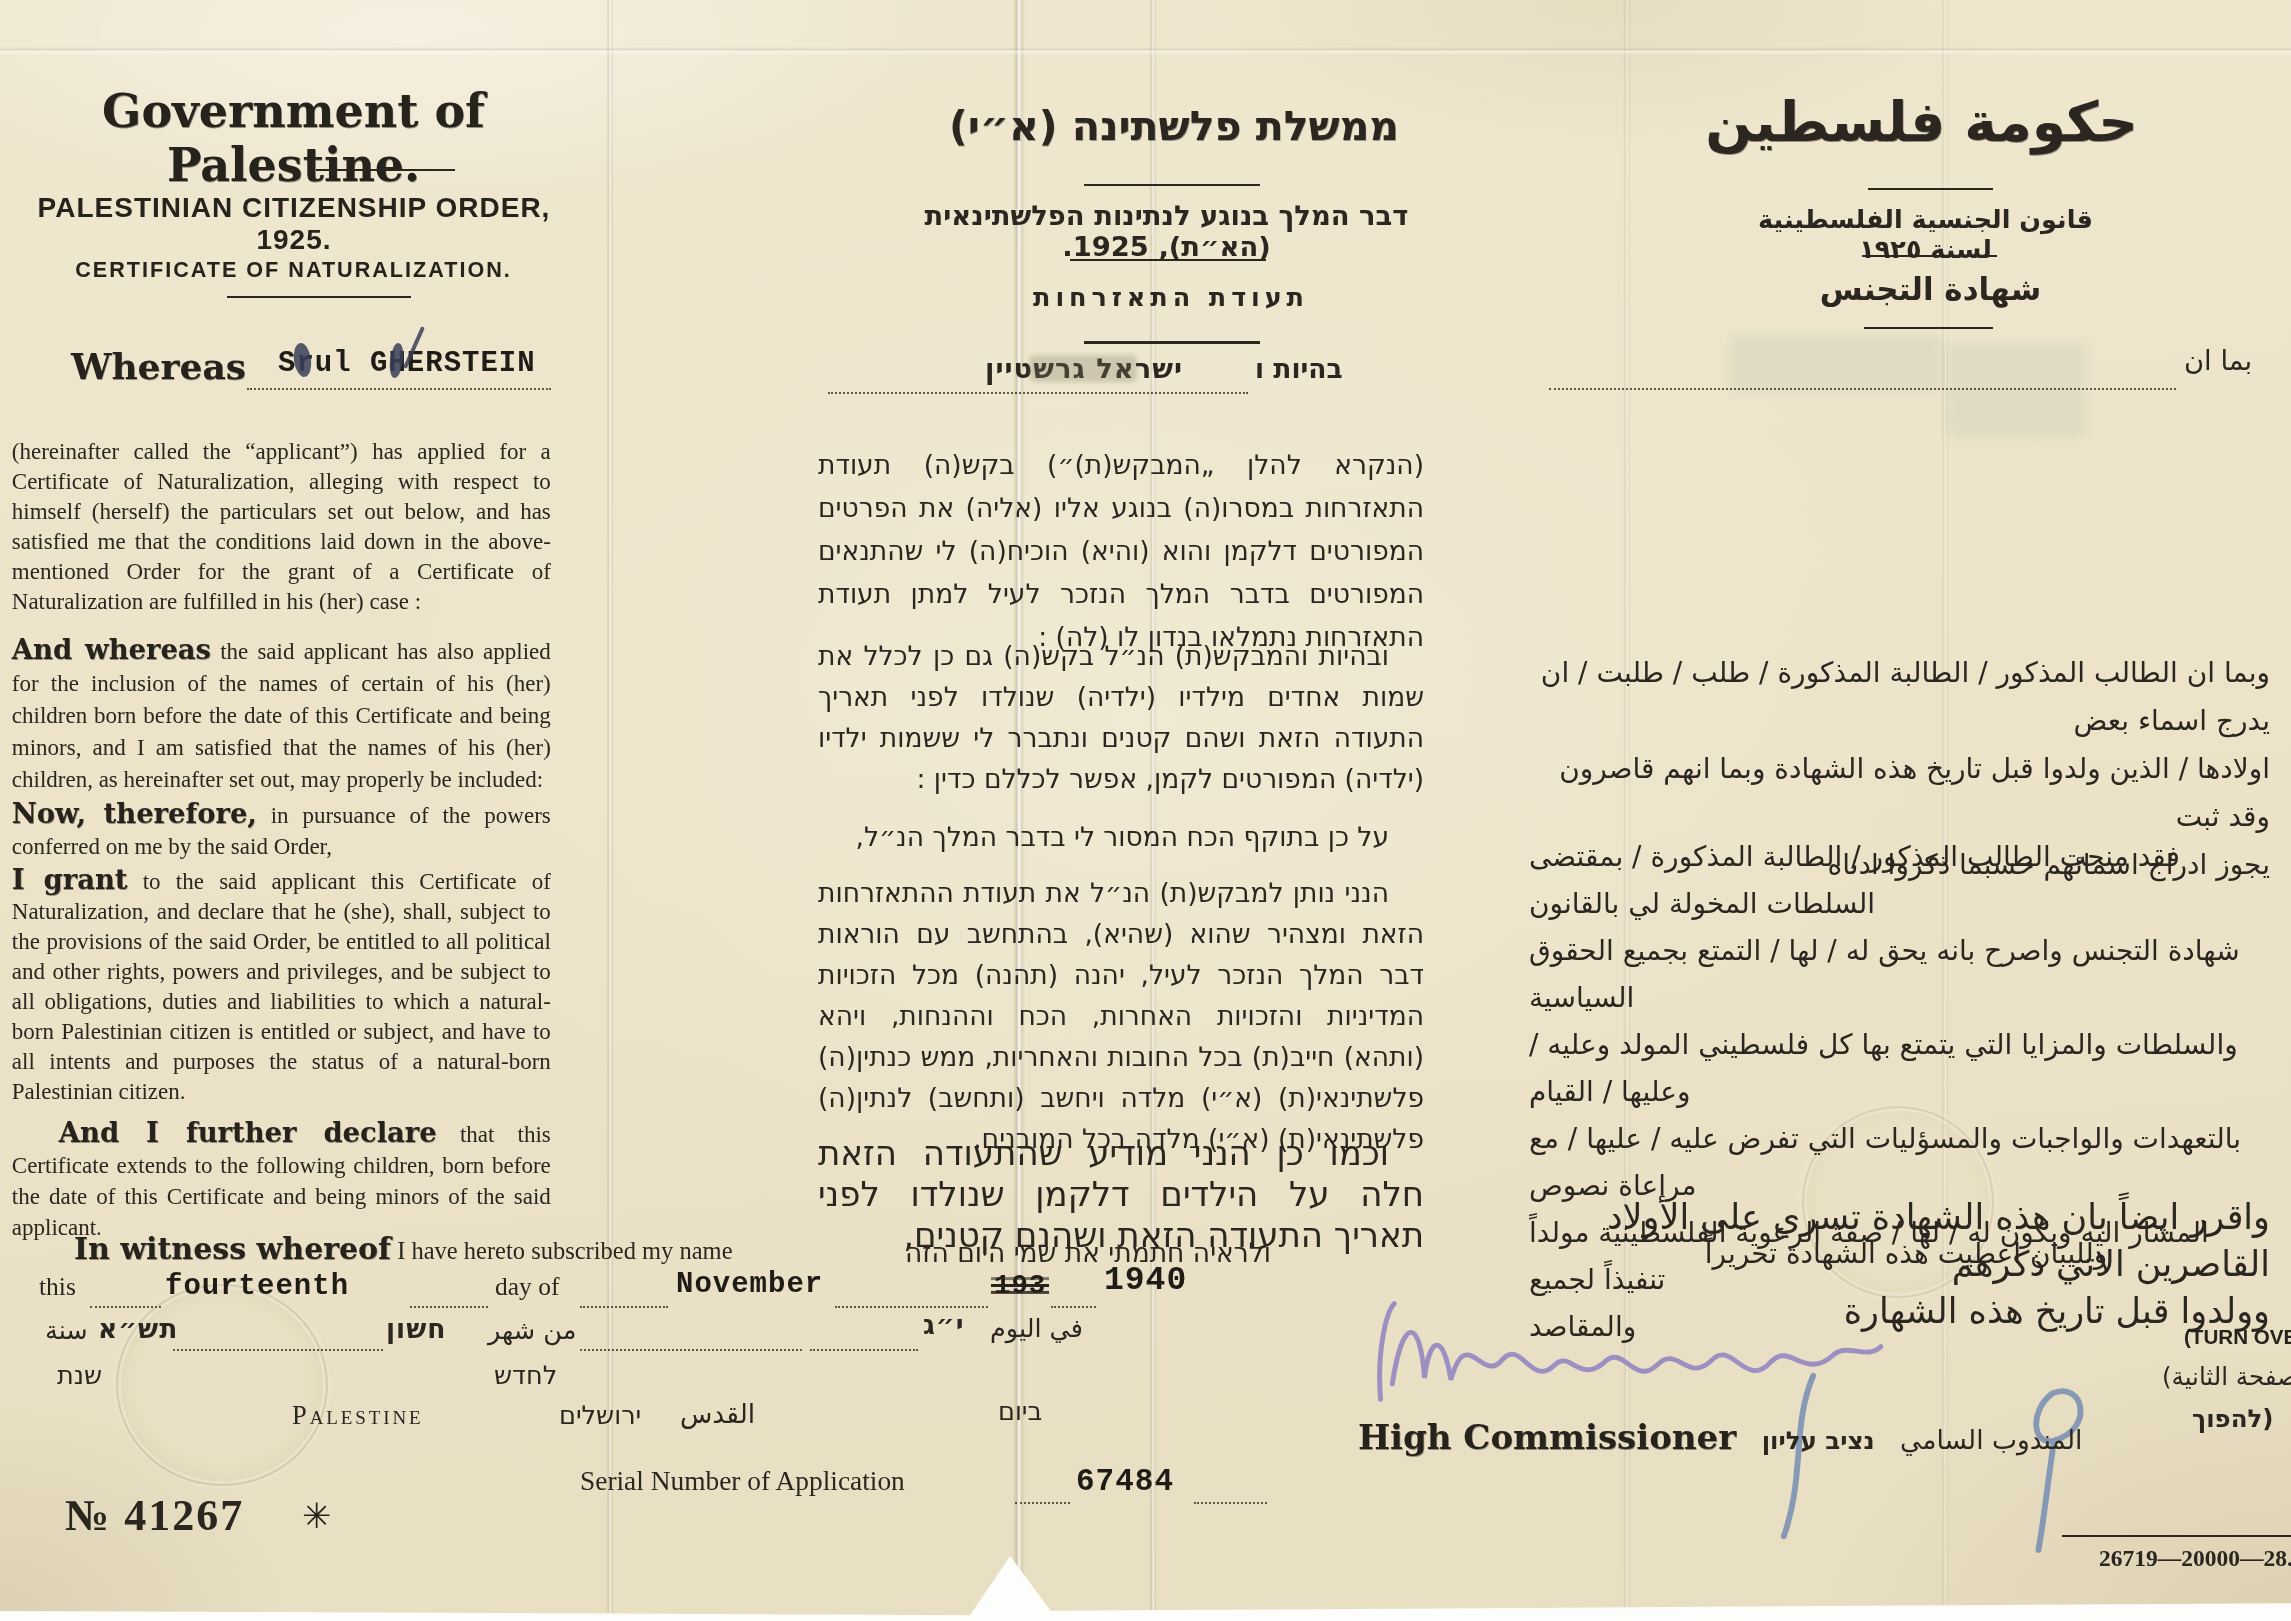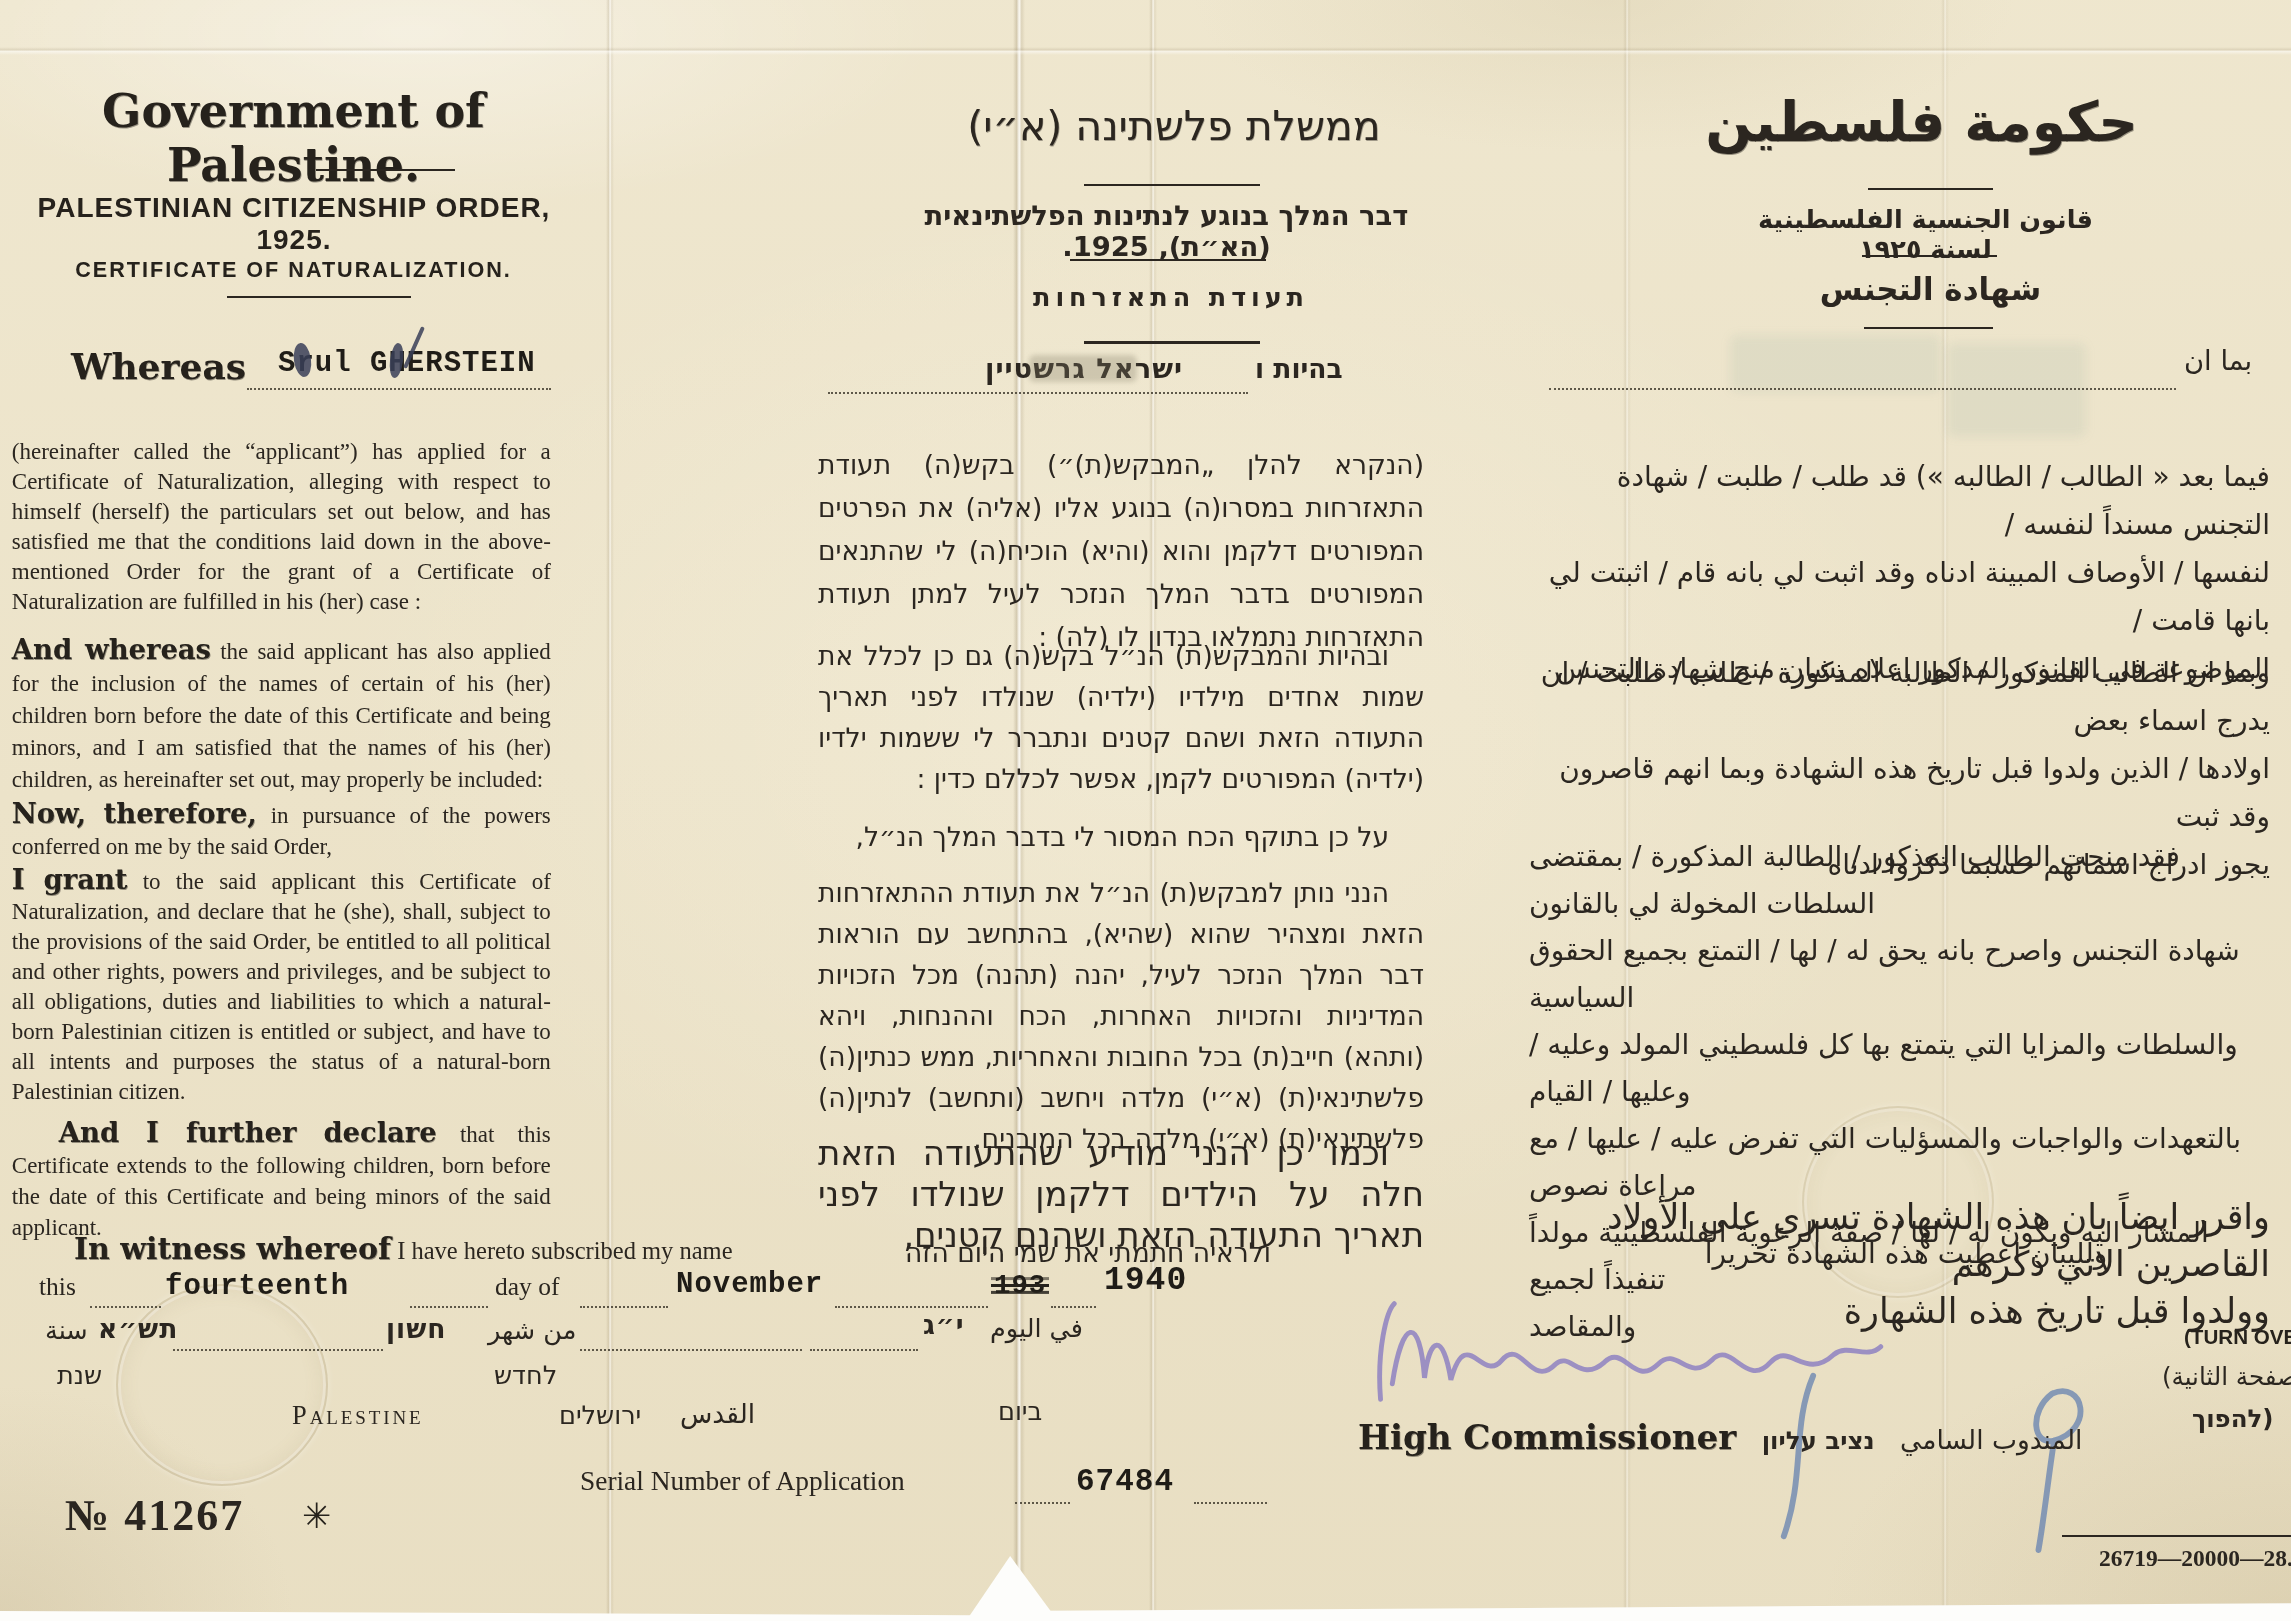--- a/index.html
+++ b/index.html
@@ -62,21 +62,21 @@
   <div class="abs ghost" style="left:1947px;top:343px;width:139px;height:94px"></div>
 
   
   <div class="abs bl" style="left:29px;top:84px;width:529px;text-align:center;font-size:46px">Government of Palestine.</div>
   <div class="abs rule thin" style="left:316px;top:169px;width:139px"></div>
   <div class="abs sansb" style="left:0px;top:192px;width:588px;text-align:center;font-size:28px;letter-spacing:1px">PALESTINIAN CITIZENSHIP ORDER, 1925.</div>
   <div class="abs sansb" style="left:29px;top:257px;width:529px;text-align:center;font-size:21.6px;letter-spacing:2px">CERTIFICATE OF NATURALIZATION.</div>
   <div class="abs rule thin" style="left:227px;top:296px;width:184px"></div>
 
   
-  <div class="abs he" style="left:941px;top:102px;width:466px;text-align:center;font-size:41px;font-weight:400;text-shadow:0.6px 0.6px 0 rgba(43,38,32,.4)">ממשלת פלשתינה (א״י)</div>
+  <div class="abs he" style="left:941px;top:102px;width:466px;text-align:center;font-size:41px;font-weight:700;text-shadow:0.6px 0.6px 0 rgba(43,38,32,.4)">ממשלת פלשתינה (א״י)</div>
   <div class="abs rule thin" style="left:1084px;top:184px;width:176px"></div>
   <div class="abs he" style="left:902px;top:200px;width:529px;text-align:center;font-size:27.4px;font-weight:700">דבר המלך בנוגע לנתינות הפלשתינאית (הא״ת), 1925.</div>
   <div class="abs rule thin" style="left:1070px;top:259px;width:196px"></div>
   <div class="abs he" style="left:980px;top:282px;width:382px;text-align:center;font-size:25.5px;font-weight:700;letter-spacing:4.9px">תעודת התאזרחות</div>
   <div class="abs rule" style="left:1084px;top:341px;width:176px"></div>
 
   
   <div class="abs ar" style="left:1696px;top:90px;width:451px;text-align:center;font-size:55px;font-weight:700;text-shadow:0.8px 0.8px 0 rgba(43,38,32,.45)">حكومة فلسطين</div>
   <div class="abs rule thin" style="left:1868px;top:188px;width:125px"></div>
   <div class="abs ar" style="left:1754px;top:204px;width:343px;text-align:center;font-size:25.5px;font-weight:700">قانون الجنسية الفلسطينية لسنة ١٩٢٥</div>
@@ -109,25 +109,20 @@
 
   
   <div class="abs he just" style="left:818px;top:443px;width:606px;font-size:26.5px;line-height:43px">(הנקרא להלן „המבקש(ת)״) בקש(ה) תעודת התאזרחות במסרו(ה) בנוגע אליו (אליה) את הפרטים המפורטים דלקמן והוא (והיא) הוכיח(ה) לי שהתנאים המפורטים בדבר המלך הנזכר לעיל למתן תעודת התאזרחות נתמלאו בנדון לו (לה) :</div>
   <div class="abs he just" style="left:818px;top:635px;width:606px;font-size:26.5px;line-height:41px;text-indent:35px">ובהיות והמבקש(ת) הנ״ל בקש(ה) גם כן לכלל את שמות אחדים מילדיו (ילדיה) שנולדו לפני תאריך התעודה הזאת ושהם קטנים ונתברר לי ששמות ילדיו (ילדיה) המפורטים לקמן, אפשר לכללם כדין :</div>
   <div class="abs he" style="left:818px;top:821px;width:606px;font-size:26.5px;text-indent:35px">על כן בתוקף הכח המסור לי בדבר המלך הנ״ל,</div>
   <div class="abs he just" style="left:818px;top:872px;width:606px;font-size:26.5px;line-height:41px;text-indent:35px">הנני נותן למבקש(ת) הנ״ל את תעודת ההתאזרחות הזאת ומצהיר שהוא (שהיא), בהתחשב עם הוראות דבר המלך הנזכר לעיל, יהנה (תהנה) מכל הזכויות המדיניות והזכויות האחרות, הכח וההנחות, ויהא (ותהא) חייב(ת) בכל החובות והאחריות, ממש כנתין(ה) פלשתינאי(ת) (א״י) מלדה ויחשב (ותחשב) לנתין(ה) פלשתינאי(ת) (א״י) מלדה בכל המובנים.</div>
   <div class="abs he just" style="left:818px;top:1133px;width:606px;font-size:34px;line-height:41px;text-indent:35px">וכמו כן הנני מודיע שהתעודה הזאת חלה על הילדים דלקמן שנולדו לפני תאריך התעודה הזאת ושהנם קטנים,</div>
   <div class="abs he" style="left:887px;top:1237px;width:402px;text-align:center;font-size:26.5px">ולראיה חתמתי את שמי היום הזה</div>
 
   
-  <div class="abs ar" style="left:1529px;top:453px;width:741px;font-size:28px;line-height:48px;text-align:right">
-    <div>فيما بعد « الطالب / الطالبه ») قد طلب / طلبت / شهادة التجنس مسنداً لنفسه /</div>
-    <div>لنفسها / الأوصاف المبينة ادناه وقد اثبت لي بانه قام / اثبتت لي بانها قامت /</div>
-    <div>الموضوعة في القانون المذكور اعلاه بشان منح شهادة التجنس</div>
-  </div>
   <div class="abs ar" style="left:1529px;top:649px;width:741px;font-size:28px;line-height:48px;text-align:right">
     <div>وبما ان الطالب المذكور / الطالبة المذكورة / طلب / طلبت / ان يدرج اسماء بعض</div>
     <div>اولادها / الذين ولدوا قبل تاريخ هذه الشهادة وبما انهم قاصرون وقد ثبت</div>
     <div>يجوز ادراج اسمائهم حسبما ذكروا ادناه</div>
   </div>
   <div class="abs ar" style="left:1529px;top:833px;width:741px;font-size:28px;line-height:47px;text-align:left">
     <div>فقد منحت الطالب المذكور / الطالبة المذكورة / بمقتضى السلطات المخولة لي بالقانون</div>
     <div>شهادة التجنس واصرح بانه يحق له / لها / التمتع بجميع الحقوق السياسية</div>
     <div>والسلطات والمزايا التي يتمتع بها كل فلسطيني المولد وعليه / وعليها / القيام</div>
     <div>بالتعهدات والواجبات والمسؤليات التي تفرض عليه / عليها / مع مراعاة نصوص</div>

